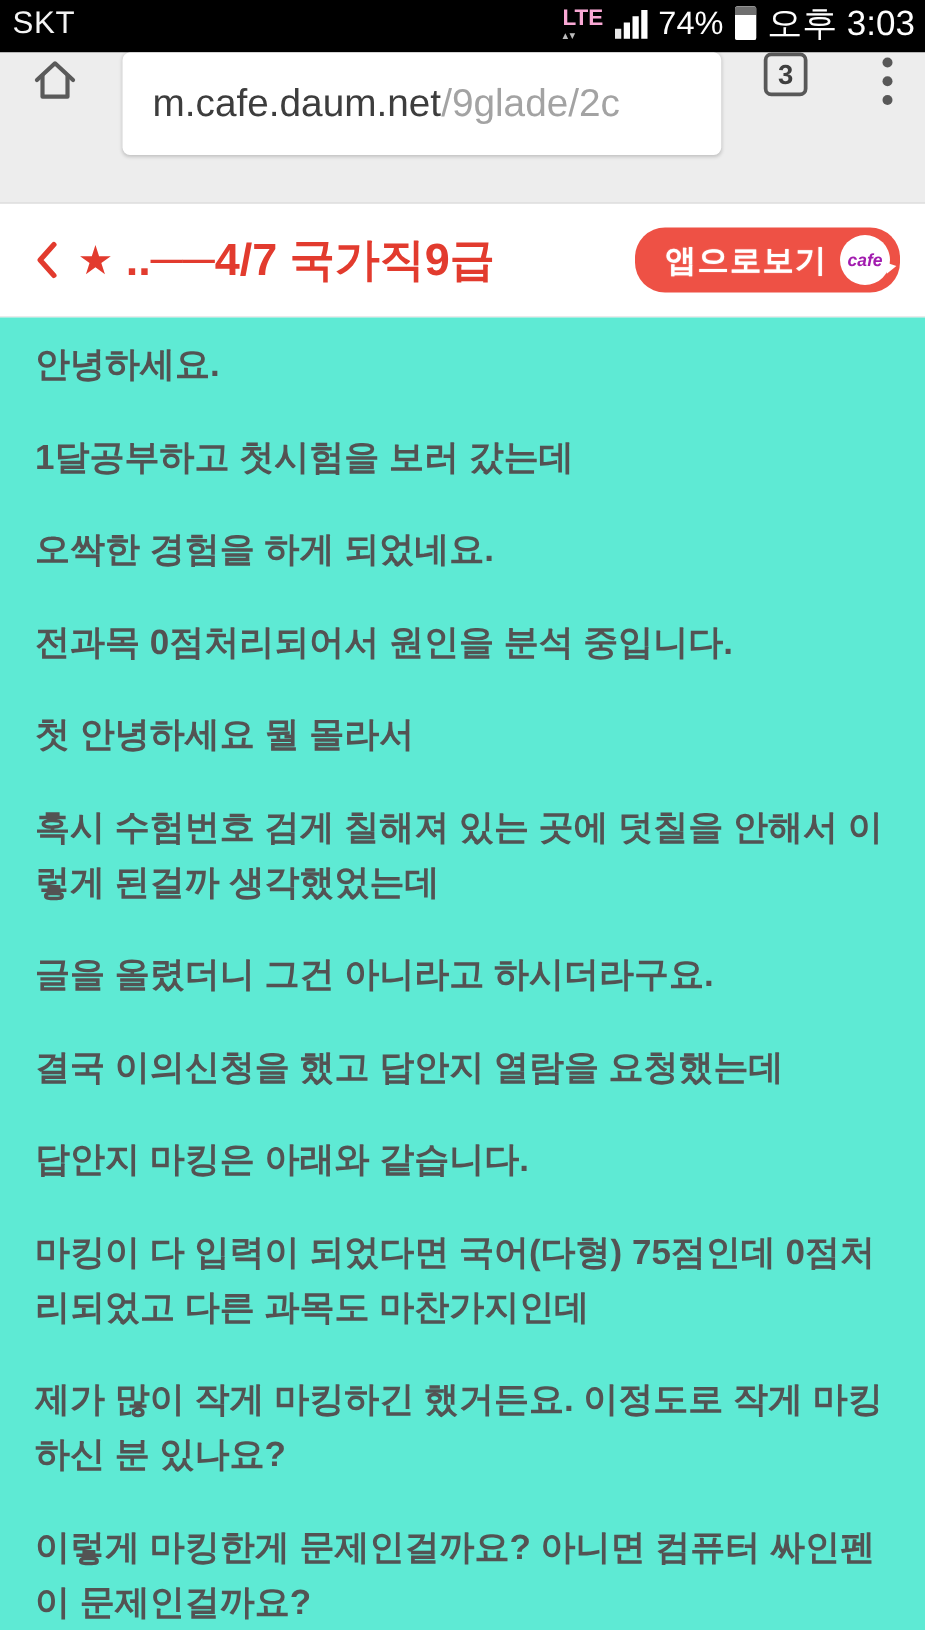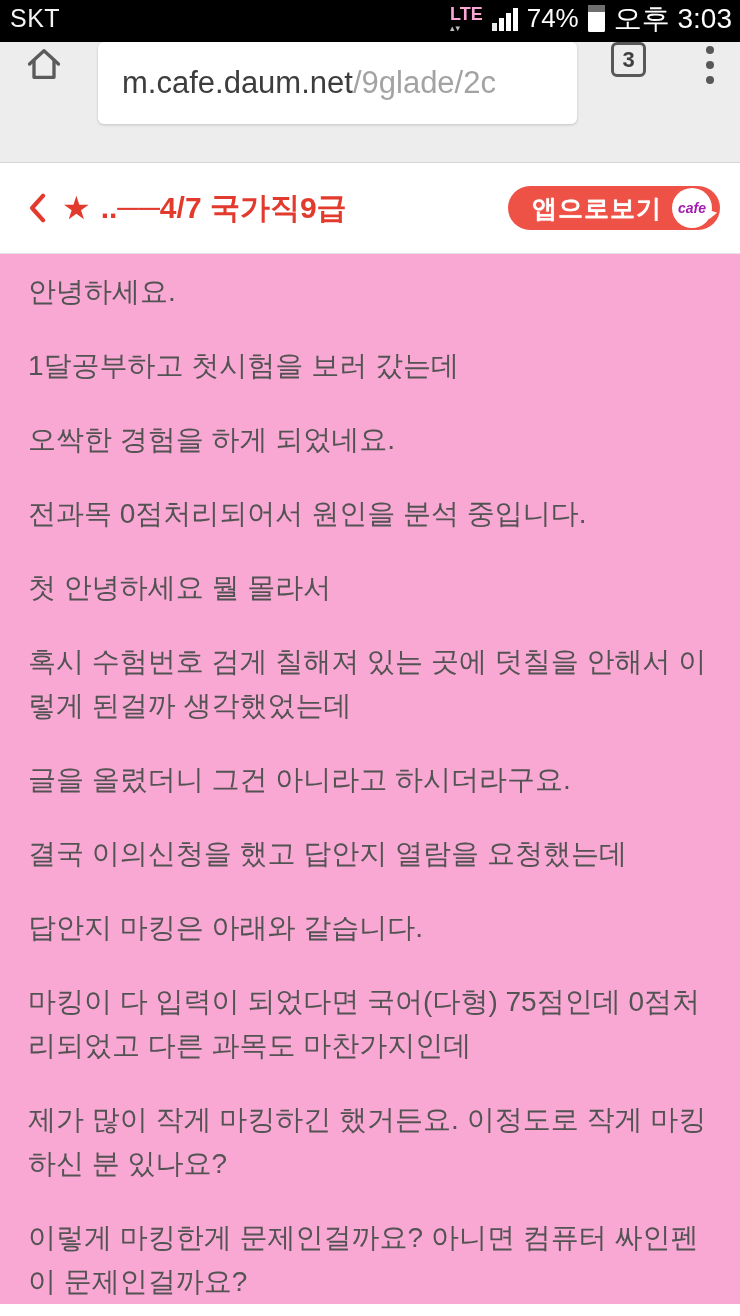--- a/index.html
+++ b/index.html
@@ -65,26 +65,26 @@
   .cafe-header {
     height: 91px; background: #ffffff;
     border-bottom: 1px solid #e3e3e3;
     display: flex; align-items: center; justify-content: space-between;
     padding: 0 20px 0 22px;
   }
   .cafe-left { display: flex; align-items: center; gap: 10px; min-width: 0; }
   .back-btn { display: flex; align-items: center; justify-content: center; padding: 2px; }
   .fav-star { color: #e23b2e; font-size: 32px; line-height: 1; }
   .cafe-title {
-    color: #e23b2e; font-size: 30px; font-weight: bold;
+    color: #e23b2e; font-size: 36px; font-weight: bold;
     white-space: nowrap; overflow: hidden; text-overflow: ellipsis;
   }
   .app-view-btn {
     position: relative; flex: 0 0 auto;
-    height: 44px; border-radius: 24px;
+    height: 52px; border-radius: 24px;
     background: #ee5145; border: none;
     display: flex; align-items: center;
     padding: 0 8px 0 24px; gap: 10px;
     cursor: pointer;
   }
   .app-view-label {
     color: #ffffff; font-size: 25px; font-weight: bold; letter-spacing: 1px;
     text-shadow: 0 0 1px rgba(255,255,255,0.6);
   }
   .cafe-logo-circle {
@@ -97,22 +97,23 @@
   .cafe-logo-circle::after {
     content: ""; position: absolute; right: -5px; top: 20px;
     width: 0; height: 0;
     border-top: 6px solid transparent; border-bottom: 4px solid transparent;
     border-left: 9px solid #ffffff;
     transform: rotate(-15deg);
   }
 
   
   .post-body {
-    background: #f9a8d4;
+    background: #5eead4;
     padding: 16px 28px 0 28px;
+    font-weight: bold;
   }
   .post-body p {
     font-size: 28px; line-height: 44px; color: #535353;
     margin-bottom: 30px;
     word-break: break-all;
   }
 
   svg { display: block; }
 </style>
 </head>

